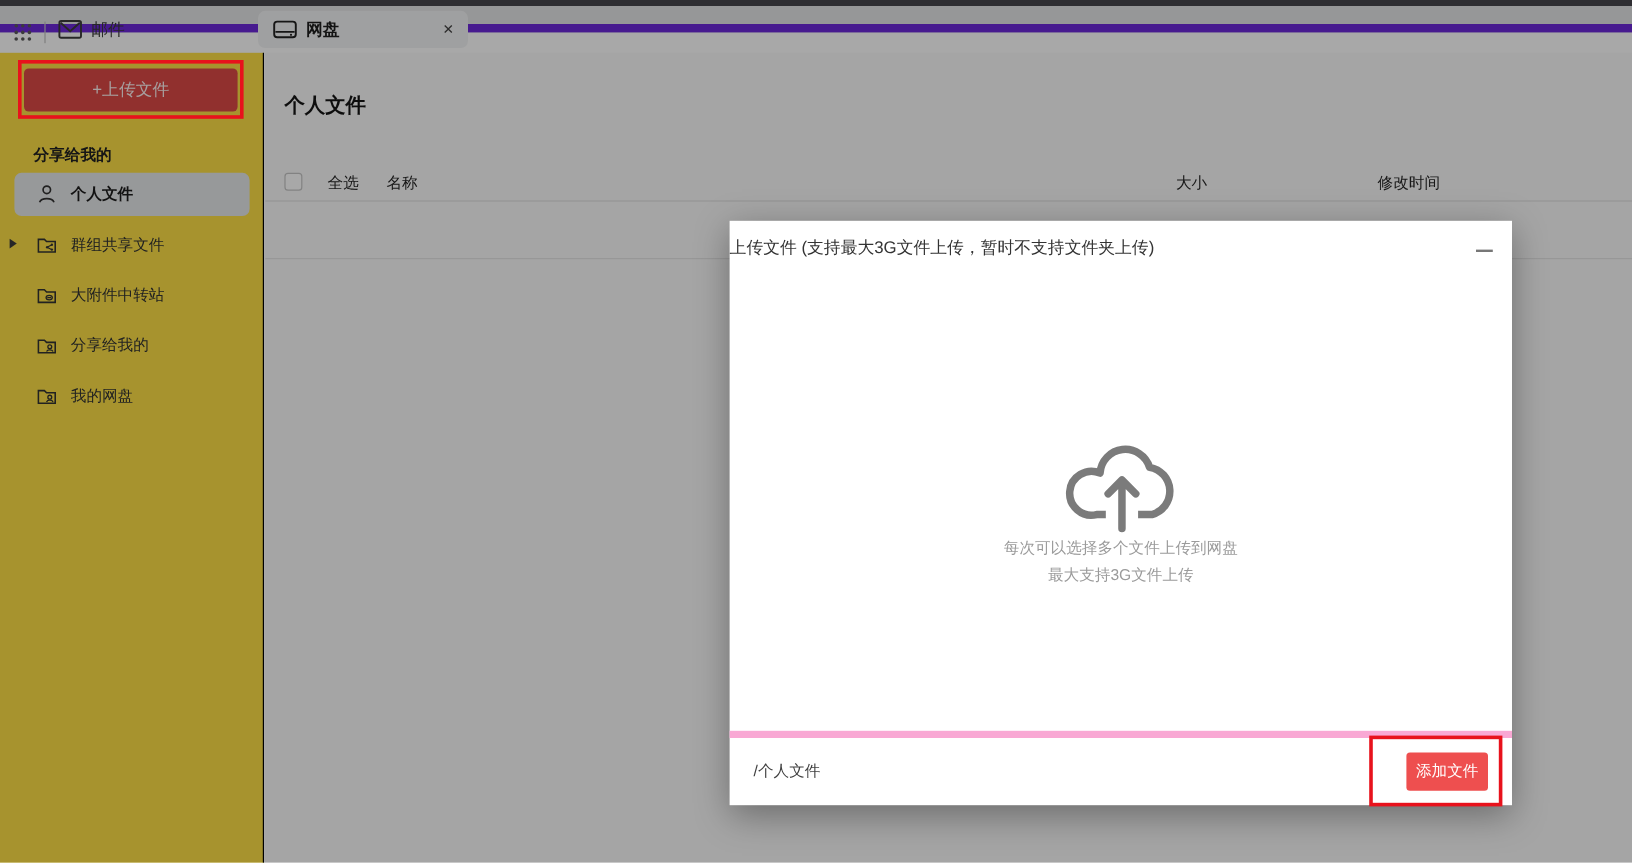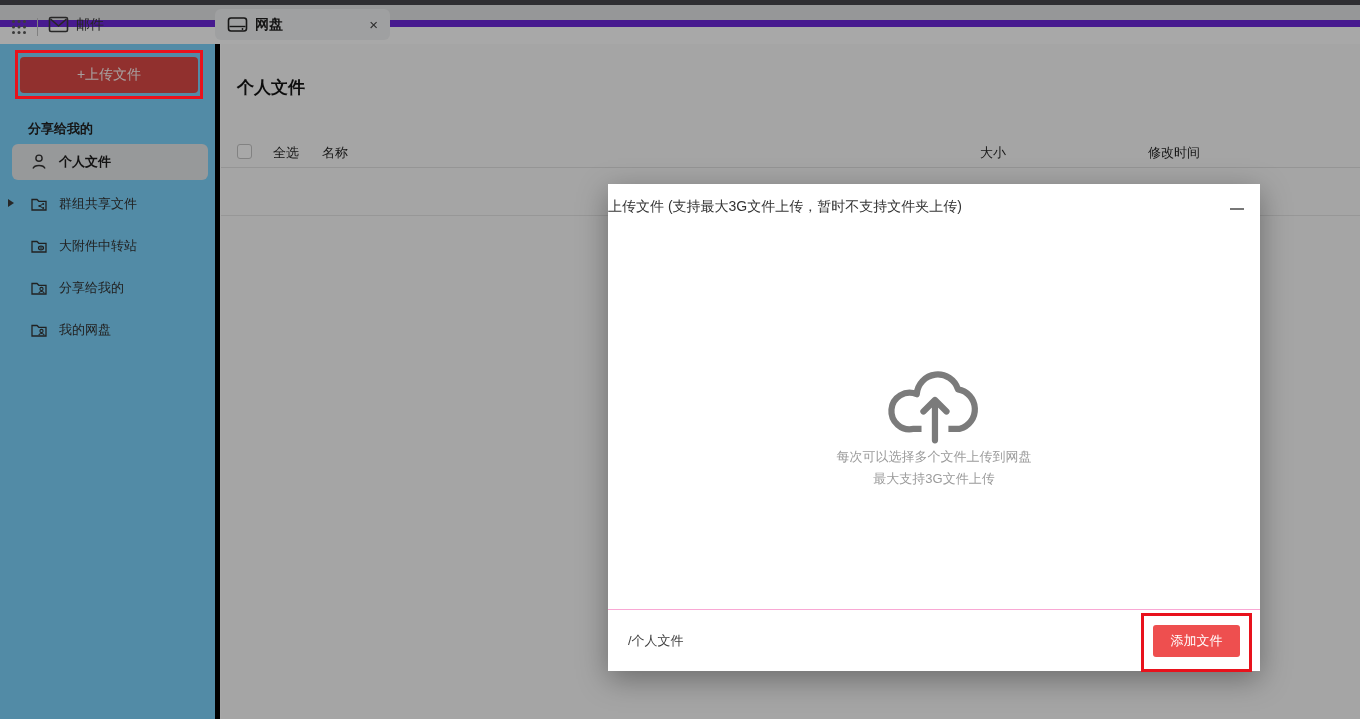--- a/index.html
+++ b/index.html
@@ -17,22 +17,22 @@
               align-items:center; justify-content:center; cursor:pointer; }
   .topbar-sep { position:absolute; left:37px; top:13px; width:1px; height:18px; background:#c2c2c2; }
   .mail-item { position:absolute; left:48px; top:0; height:39px; display:flex; align-items:center;
                gap:7px; cursor:pointer; color:#3a3a3a; font-size:14px; }
   .tab { position:absolute; left:215px; top:4px; width:175px; height:31px; background:#f2f3f4;
          border-radius:6px; display:flex; align-items:center; padding:0 12px; gap:7px;text-align:right; }
   .tab-label { font-size:14px; font-weight:bold; color:#1f1f1f; }
   .tab-close { margin-left:auto; font-size:15px; color:#444; cursor:pointer; line-height:1; }
 
   
-  .sidebar { position:absolute; top:44px; left:0; width:220px; height:675px; background:#7dd3fc;
-             border-right:5px solid #000000; }
+  .sidebar { position:absolute; top:44px; left:0; width:220px; height:675px; background:#fde047;
+             border-right:1px solid #000000; }
   .upload-btn { position:absolute; left:20px; top:13px; width:178px; height:36px; background:#dd4a47;
                 border:none; border-radius:4px; color:rgba(255,255,255,0.92); font-size:14px;
                 cursor:pointer; font-family:inherit; }
   .side-section { position:absolute; left:28px; top:76px; font-size:13px; font-weight:bold; color:#222; }
   .side-list { position:absolute; top:100px; left:0; width:220px; }
   .side-item { position:relative; height:36px; margin:0 12px 6px 12px; border-radius:6px;
                display:flex; align-items:center; padding-left:18px; gap:11px; font-size:13px;
                color:#333; cursor:pointer; }
   .side-item.selected { background:#e6e8ea; font-weight:bold; color:#1c1c1c; }
   .side-item .caret { position:absolute; left:-4px; top:13px; width:0; height:0;
@@ -59,23 +59,23 @@
   
   .modal { position:absolute; left:608px; top:184px; width:652px; height:487px; background:#fff;
            z-index:6; box-shadow:0 8px 28px rgba(0,0,0,0.35); }
   .modal-title { text-align:left; padding-top:14px; font-size:14px; color:#333; }
   .modal-min { position:absolute; right:16px; top:24px; width:14px; height:2px; background:#777;
                cursor:pointer; }
   .cloud-wrap { position:absolute; left:50%; top:168px; transform:translateX(-50%); }
   .hint1 { position:absolute; top:264px; width:100%; text-align:center; font-size:13px; color:#9b9b9b; }
   .hint2 { position:absolute; top:286px; width:100%; text-align:center; font-size:13px; color:#9b9b9b; }
   .modal-footer { position:absolute; left:0; bottom:0; width:100%; height:62px;
-                  border-top:1px solid #f9a8d4; display:flex; align-items:center; padding:0 20px; }
+                  border-top:6px solid #f9a8d4; display:flex; align-items:center; padding:0 20px; }
   .upload-path { font-size:13px; color:#3f3f3f; }
-  .add-file-btn { margin-left:auto; width:87px; height:32px; background:#ee4f4f; color:#fff;
+  .add-file-btn { margin-left:auto; width:68px; height:32px; background:#ee4f4f; color:#fff;
                   border:none; border-radius:3px; font-size:13px; cursor:pointer; font-family:inherit; }
 
   
   .annotation { position:absolute; border:3px solid #e8121c; z-index:10; pointer-events:none; }
   .annot-upload { left:15px; top:50px; width:188px; height:49px; }
   .annot-addfile { left:1141px; top:613px; width:111px; height:59px; }
 
   svg { display:block; }
 </style>
 </head>

